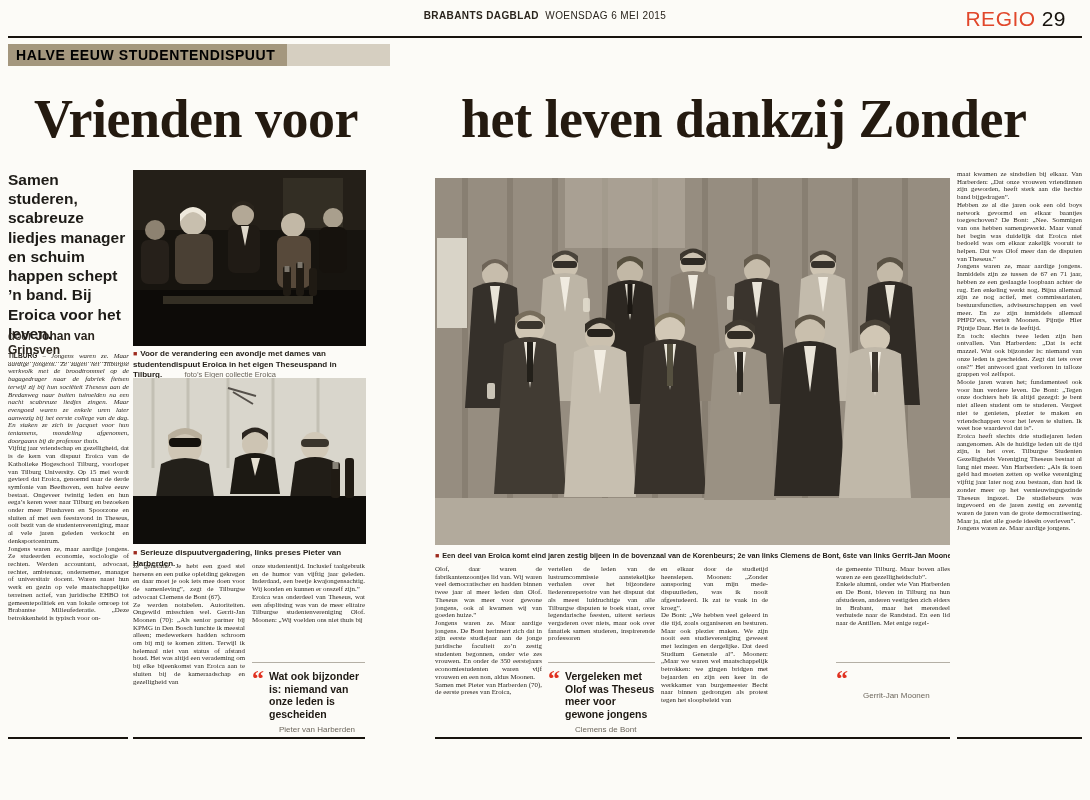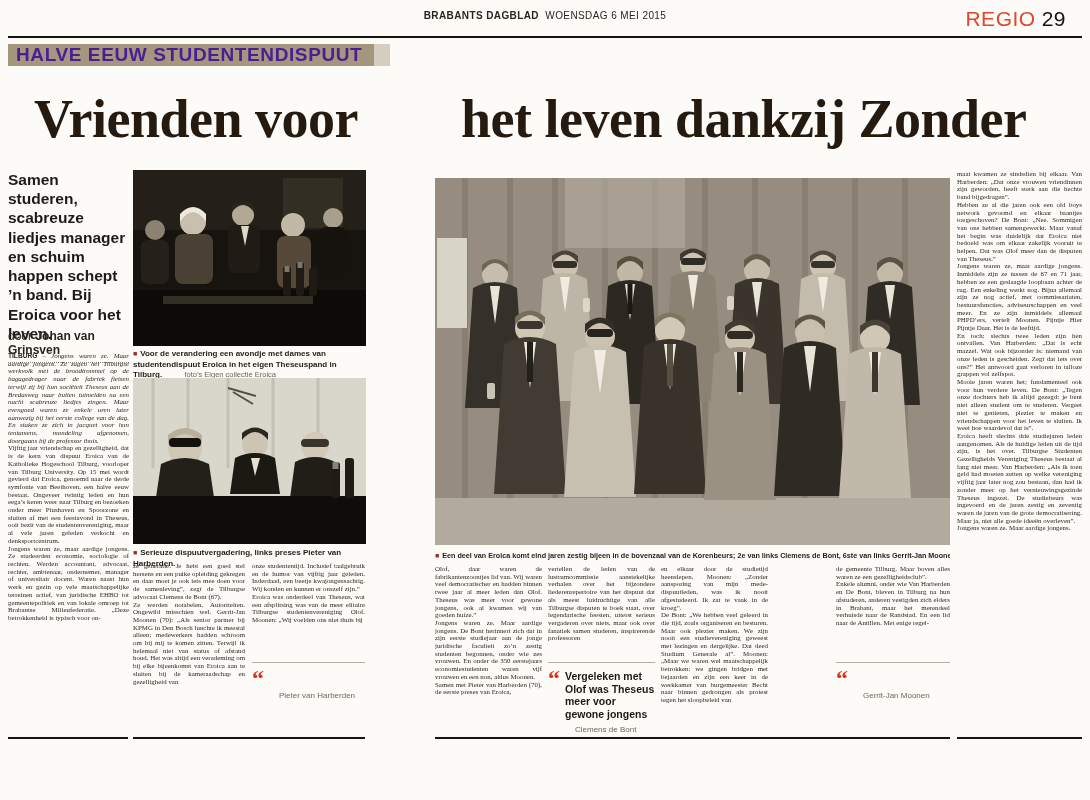--- a/index.html
+++ b/index.html
@@ -15,21 +15,21 @@
   .masthead{left:0;top:10px;width:100%;text-align:center;font-size:10px;color:#2a241d;letter-spacing:.4px;}
   .masthead b{font-weight:bold;}
   .regio{right:24px;top:7px;font-size:21px;font-weight:normal;letter-spacing:.5px;}
   .regio .r{color:#e1472b;}
   .regio .n{color:#17130e;margin-left:6px;}
   .toprule{left:8px;top:36px;width:1074px;height:2px;background:#17130e;}
 
   
   .kickerbar{left:8px;top:44px;width:382px;height:22px;background:#d6cfc1;}
   .kickerinner{position:absolute;left:0;top:0;height:22px;background:#a4977e;display:flex;align-items:center;padding:0 12px 0 8px;}
-  .kickerinner span{font-size:19px;font-weight:bold;letter-spacing:.6px;color:#4c1d95;white-space:nowrap;}
+  .kickerinner span{font-size:14px;font-weight:bold;letter-spacing:.6px;color:#000000;white-space:nowrap;}
 
   
   .headline{font-family:"Liberation Serif",serif;font-weight:bold;font-size:54px;color:#241a10;letter-spacing:-.5px;white-space:nowrap;margin-left:28px;}
   .hl-left{left:6px;top:88px;}
   .hl-right{left:433px;top:88px;}
 
   
   .standfirst{left:8px;top:170px;width:122px;font-size:15.5px;line-height:1.24;font-weight:bold;color:#1d1b17;}
   .byline{left:8px;top:329px;width:121px;font-size:12px;color:#2a241d;padding-bottom:5px;border-bottom:1px dotted #8a847a;}
   .byline b{font-weight:bold;}
@@ -174,20 +174,21 @@
 <div class="abs bt" style="left:252px;top:562px;width:113px;height:96px;">
   <div>
       <p>onze studententijd. Inclusief taalgebruik en de humor van vijftig jaar geleden. Inderdaad, een beetje kwajongensachtig. Wij konden en kunnen er onszelf zijn.”</p>
       <p>Eroica was onderdeel van Theseus, wat een afsplitsing was van de meer elitaire Tilburgse studentenvereniging Olof. Moonen: „Wij voelden ons niet thuis bij</p>
     </div>
 </div>
 
 <div class="abs pq" style="left:252px;top:662px;width:113px;height:62px;">
   <div class="inner">
     <span class="mark">“</span>
+    <span class="txt">Wat ook bijzonder is: niemand van onze leden is gescheiden</span>
   </div>
   <div class="attr">Pieter van Harberden</div>
 </div>
 
 <div class="abs photo" style="left:435px;top:178px;width:515px;height:367px;">
   <svg width="515" height="367" viewBox="0 0 515 367">
     <rect width="515" height="367" fill="#968d80"></rect>
     <g stroke="#857c6f" stroke-width="6" opacity=".8">
       <line x1="30" y1="0" x2="30" y2="367"></line>
         <line x1="75" y1="0" x2="75" y2="367"></line>

